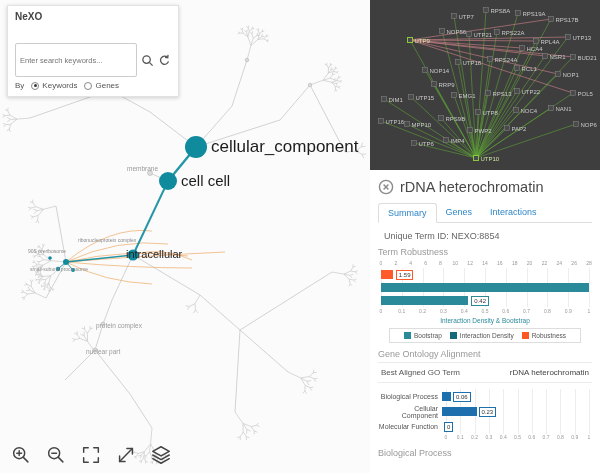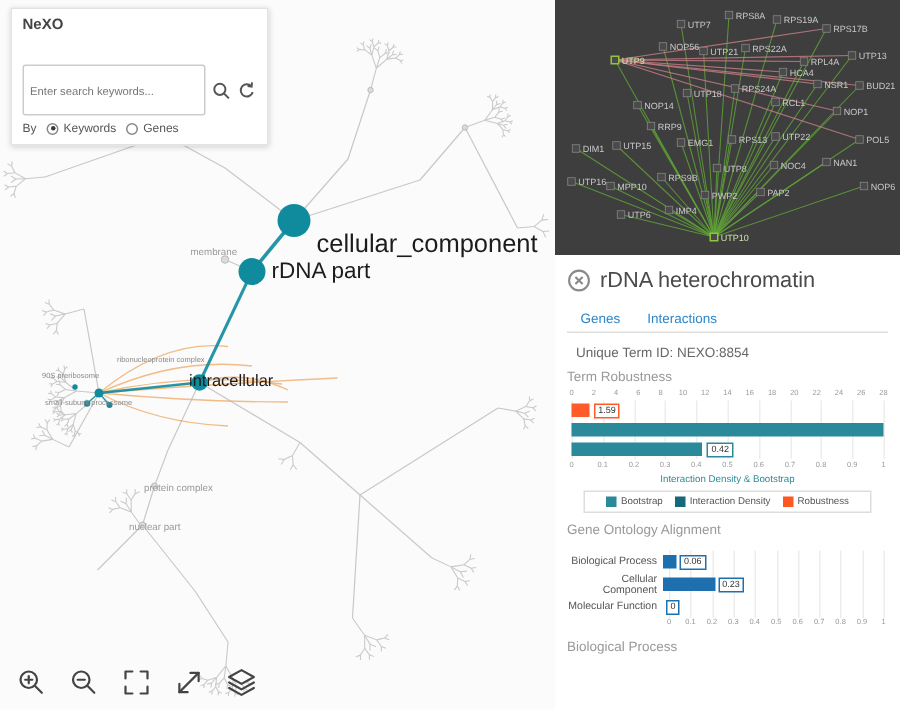--- a/index.html
+++ b/index.html
@@ -584,22 +584,22 @@
         <line x1="66" y1="262" x2="73" y2="270" stroke="#108b9e" stroke-width="1" opacity="0.9"></line>
         <circle cx="196" cy="147" r="11" fill="#108b9e"></circle>
         <circle cx="168" cy="181" r="9" fill="#108b9e"></circle>
         <circle cx="133" cy="255" r="5.5" fill="#108b9e"></circle>
         <circle cx="66" cy="262" r="3" fill="#108b9e"></circle>
         <circle cx="58" cy="269" r="2.2" fill="#108b9e"></circle>
         <circle cx="73" cy="270" r="2" fill="#108b9e"></circle>
         <circle cx="50" cy="258" r="1.8" fill="#108b9e"></circle>
       </svg>
     <div id="tree-labels">
-        <div class="main-label" style="left: 211px; top: 153px; font-size: 17px;">cellular_component</div>
-        <div class="main-label" style="left: 181px; top: 172px; font-size: 15px;">rDNA part</div>
+        <div class="main-label" style="left: 211px; top: 137px; font-size: 17px;">cellular_component</div>
+        <div class="main-label" style="left: 181px; top: 172px; font-size: 15px;">cell cell</div>
         <div class="main-label" style="left: 126px; top: 248px; font-size: 11px;">intracellular</div>
         <div class="gray-label" style="left: 40px; top: 80px;">mitochondrial part</div>
         <div class="gray-label" style="left: 127px; top: 165px;">membrane</div>
         <div class="gray-label" style="left: 96px; top: 322px;">protein complex</div>
         <div class="gray-label" style="left: 86px; top: 348px;">nuclear part</div>
         <div class="cluster-label" style="left: 78px; top: 237px;">ribonucleoprotein complex</div>
         <div class="cluster-label" style="left: 28px; top: 248px;">90S preribosome</div>
         <div class="cluster-label" style="left: 30px; top: 266px;">small-subunit processome</div>
       </div>
 
@@ -805,20 +805,21 @@
           <svg width="16" height="16" viewBox="0 0 16 16">
             <circle cx="8" cy="8" r="6.6"></circle>
             <line x1="5.6" y1="5.6" x2="10.4" y2="10.4"></line>
             <line x1="10.4" y1="5.6" x2="5.6" y2="10.4"></line>
           </svg>
         </span>
         <span class="d-title">rDNA heterochromatin</span>
       </div>
 
       <div class="tabs">
+        <span class="tab active">Summary</span>
         <span class="tab">Genes</span>
         <span class="tab">Interactions</span>
       </div>
 
       <div class="uid">Unique Term ID: NEXO:8854</div>
 
       <div class="section-label">Term Robustness</div>
 
       <div class="rchart">
         <div class="raxis" id="r-top-axis">
@@ -893,20 +894,24 @@
               <span class="sq" style="background: rgb(255, 87, 34);"></span>
               <span>Robustness</span>
             </span>
           </div>
       </div>
 
       <div class="section-label">Gene Ontology Alignment</div>
 
       <table class="go-table">
         <tbody>
+            <tr>
+          <td>Best Aligned GO Term</td>
+          <td class="val">rDNA heterochromatin</td>
+        </tr>
       </tbody>
         </table>
 
       <div class="achart">
         <div class="rgrid" id="a-grid">
             <i style="left: 0%;"></i>
             <i style="left: 10%;"></i>
             <i style="left: 20%;"></i>
             <i style="left: 30%;"></i>
             <i style="left: 40%;"></i>

